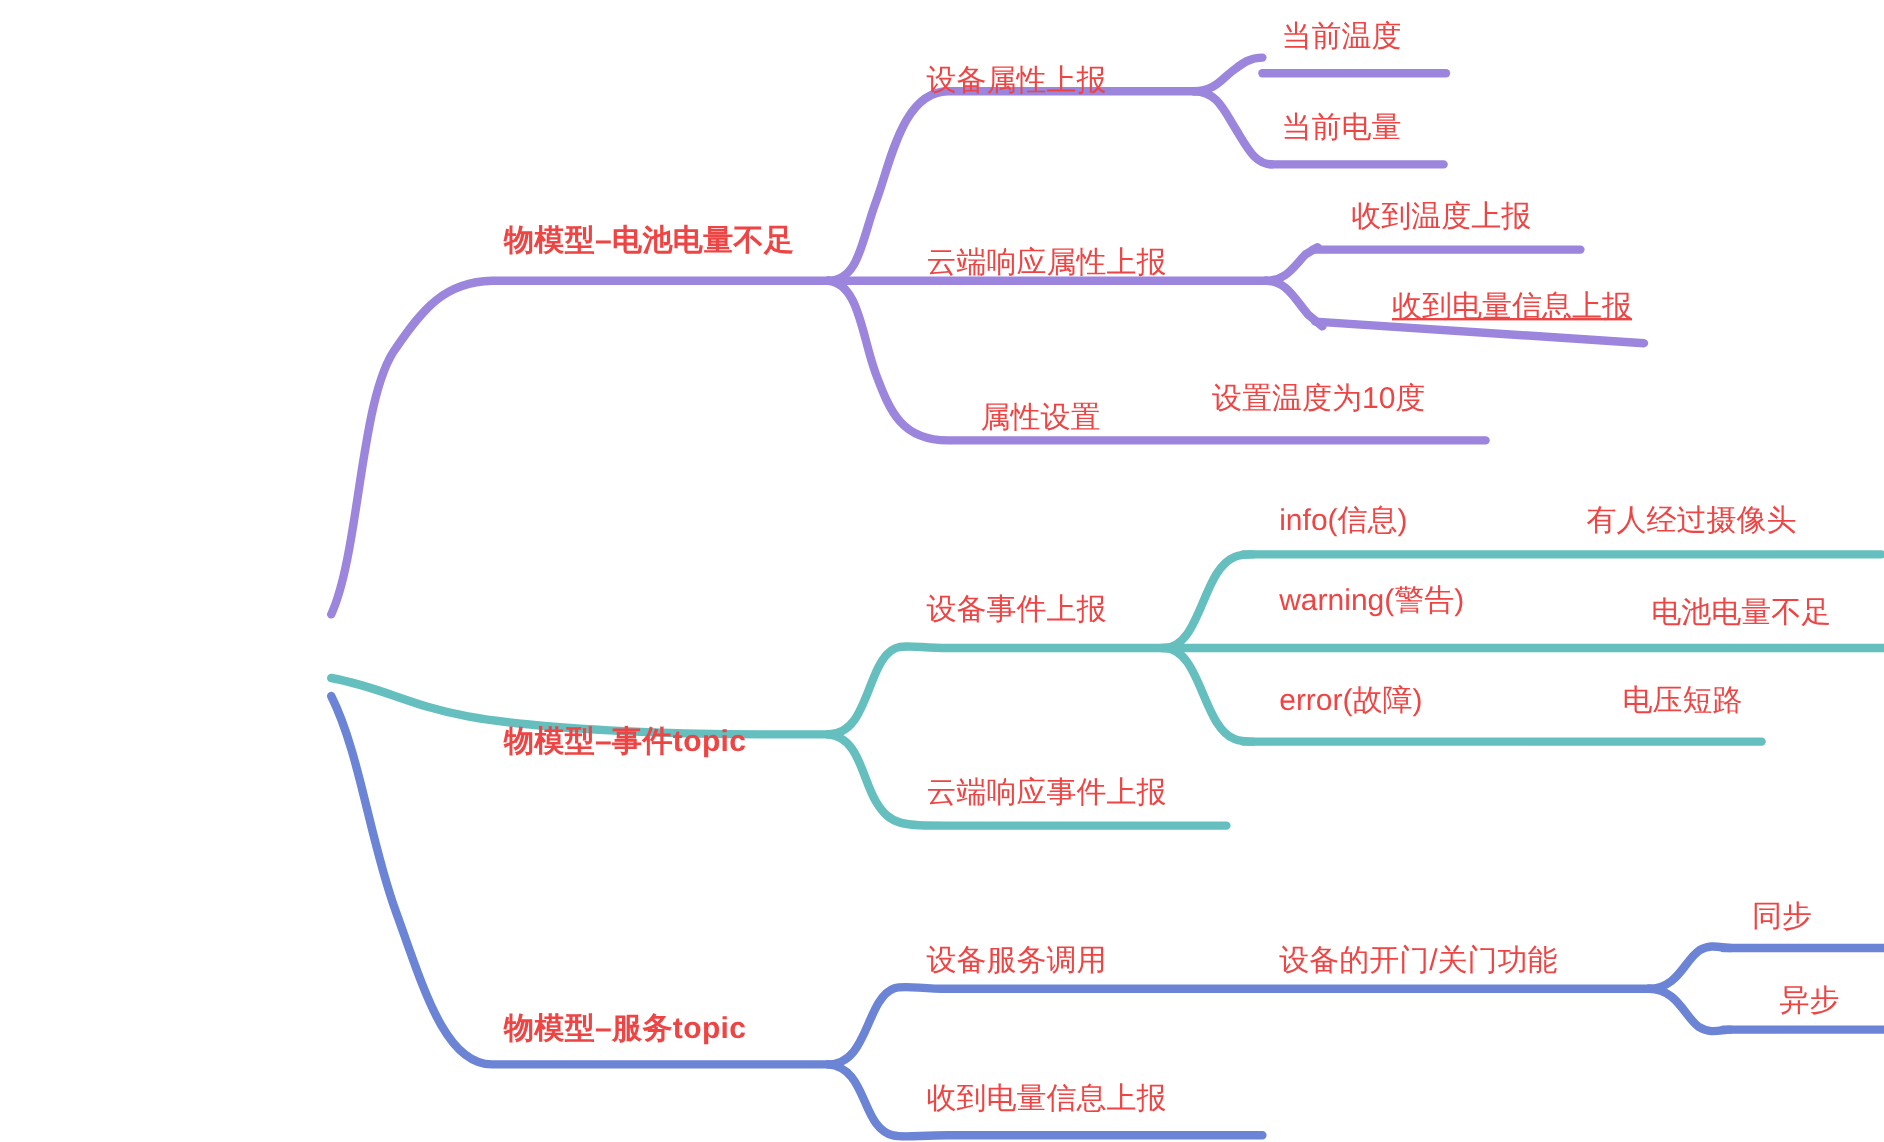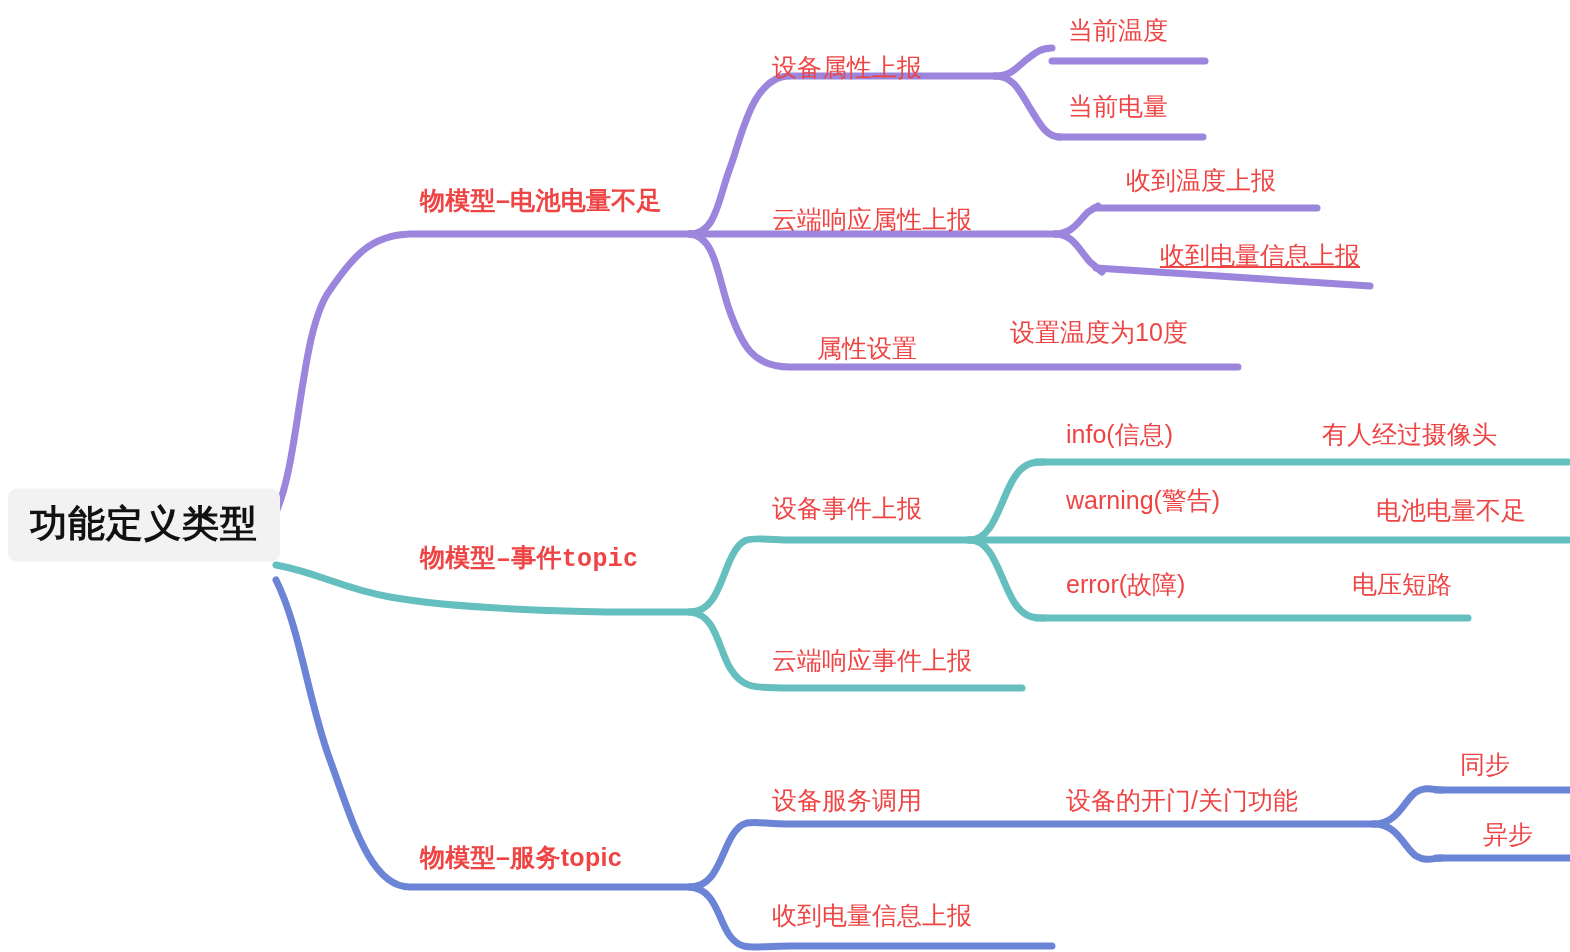--- a/index.html
+++ b/index.html
@@ -98,25 +98,24 @@
 
       <path d="M 690 887 C 716 889 718 920 730 936 C 742 952 752 946 790 946 L 1052 946" stroke="#6B84D6"></path>
 
       <path d="M 1374 824 C 1398 824 1404 800 1416 792 C 1426 786 1434 790 1442 790" stroke="#6B84D6"></path>
       <path d="M 1436 790 L 1570 790" stroke="#6B84D6"></path>
       <path d="M 1374 824 C 1398 824 1404 848 1416 856 C 1426 862 1434 858 1442 858" stroke="#6B84D6"></path>
       <path d="M 1436 858 L 1570 858" stroke="#6B84D6"></path>
     </g>
   </svg>
 
-  <div class="node root-node" style="left:8px; top:525px; transform:translateY(-50%);">功能定义类型</div>
 
   <div class="node branch-label" style="left:420px; top:188px;">物模型–电池电量不足</div>
 
-  <div class="node branch-label" style="left:420px; top:547px;font-family:Liberation Mono, monospace;">物模型–事件topic</div>
+  <div class="node branch-label" style="left:420px; top:606px;">物模型–事件topic</div>
 
   <div class="node branch-label" style="left:420px; top:845px;">物模型–服务topic</div>
 
   <div class="node topic-node" style="left:772px; top:55px;text-align:center;">设备属性上报</div>
 
   <div class="node leaf-node" style="left:1068px; top:18px;">当前温度</div>
 
   <div class="node leaf-node" style="left:1068px; top:94px;">当前电量</div>
 
   <div class="node topic-node" style="left:772px; top:207px;">云端响应属性上报</div>

